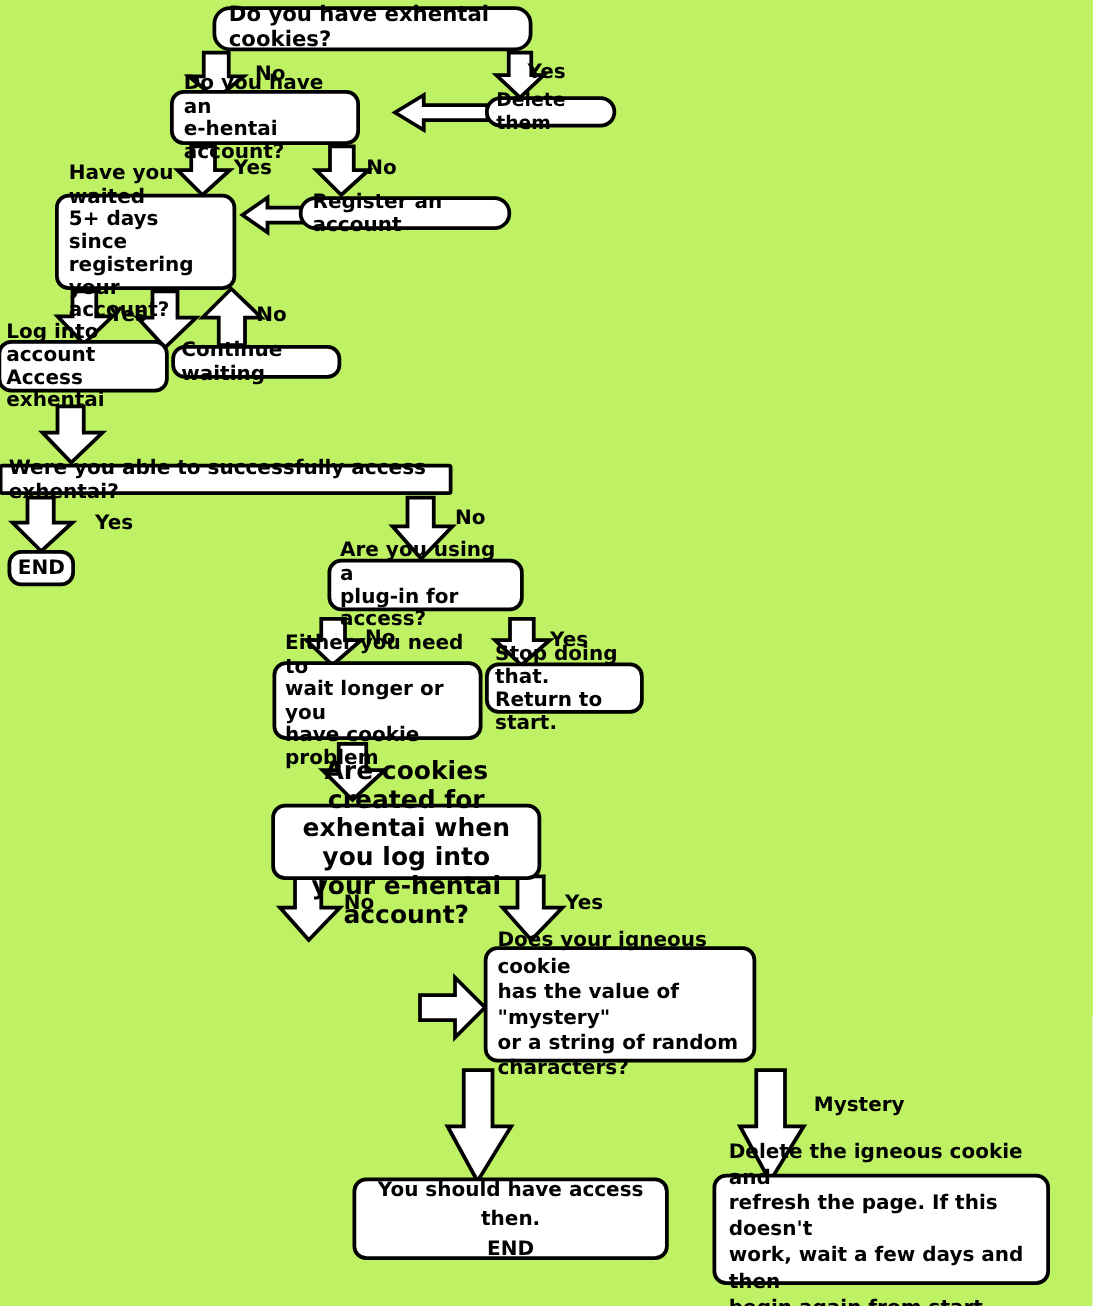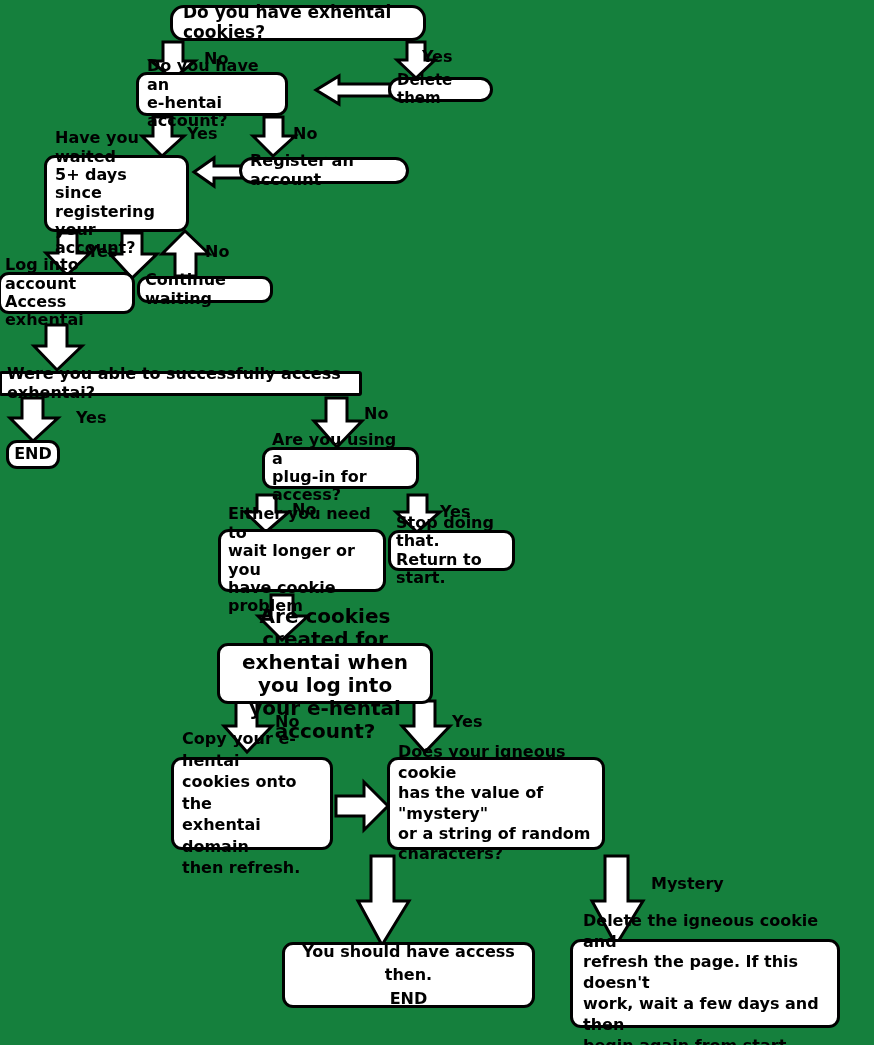--- a/index.html
+++ b/index.html
@@ -4,21 +4,21 @@
 <style>
   html, body {
     margin: 0;
     padding: 0;
     background: #ffffff;
   }
   #canvas {
     position: relative;
     width: 874px;
     height: 1045px;
-    background: #15803d;
+    background: #bef264;
     font-family: "DejaVu Sans", sans-serif;
     overflow: hidden;
   }
   .node {
     position: absolute;
     box-sizing: border-box;
     border: 3px solid #000000;
     background: #ffffff;
     color: #000000;
     font-weight: bold;
@@ -202,24 +202,20 @@
 wait longer or you
 have cookie problem</div>
 
   <div class="node rounded-soft" style="left:388px; top:530px; width:127px; height:41px; font-size:16px; padding:1px 5px;">Stop doing that.
 Return to start.</div>
 
   <div class="node rounded-soft" style="left:217px; top:643px; width:216px; height:61px; font-size:20px; padding:2px 7px;text-align:center;">Are cookies created for
 exhentai when you log into
 your e-hentai account?</div>
 
-  <div class="node rounded-soft" style="left:171px; top:757px; width:162px; height:93px; font-size:16px; padding:2px 8px; line-height:1.35;">Copy your e-hentai
-cookies onto the
-exhentai domain
-then refresh.</div>
 
   <div class="node rounded-soft" style="left:387px; top:757px; width:218px; height:93px; font-size:16px; padding:2px 8px; line-height:1.28;">Does your igneous cookie
 has the value of "mystery"
 or a string of random
 characters?</div>
 
   <div class="node rounded-soft" style="left:282px; top:942px; width:253px; height:66px; font-size:16px; align-items:center; padding:2px 8px; line-height:1.45; text-align:center;">You should have access then.
 END</div>
 
   <div class="node rounded-soft" style="left:570px; top:939px; width:270px; height:89px; font-size:16px; padding:2px 10px; line-height:1.3;">Delete the igneous cookie and

